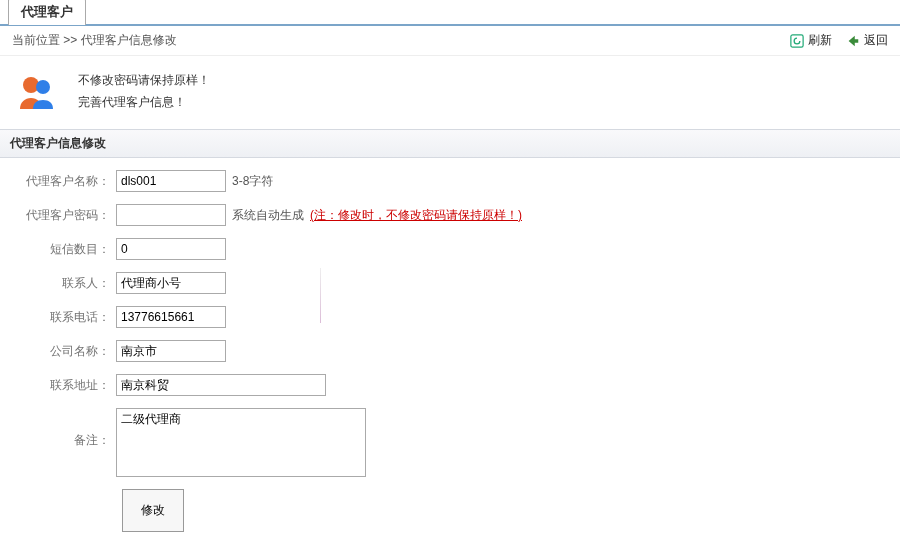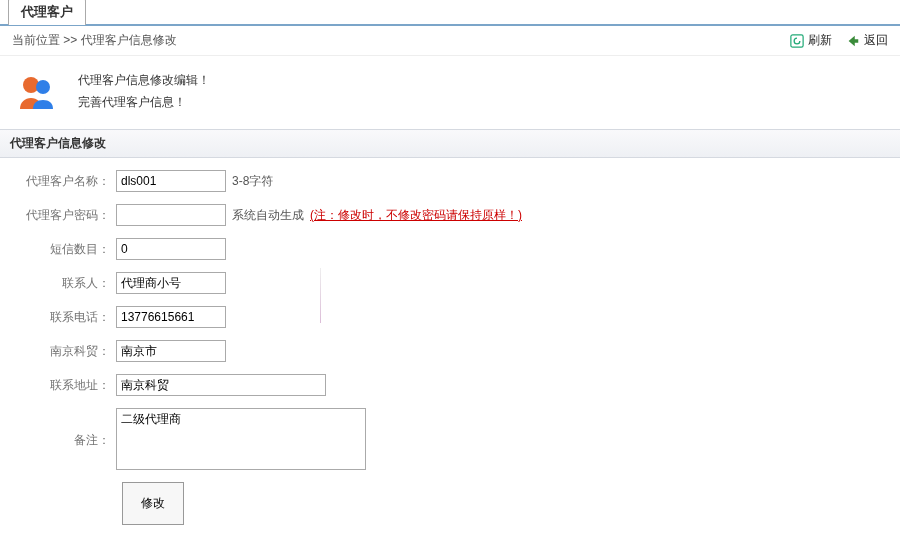--- a/index.html
+++ b/index.html
@@ -23,21 +23,21 @@
     .section-header { background: linear-gradient(#f9f9fb,#eef0f4); border-top: 1px solid #d5d9e0; border-bottom: 1px solid #d5d9e0; padding: 5px 10px; font-weight: bold; }
     
     .form-area { padding: 12px 16px 20px 16px; }
     .form-row { display: flex; align-items: center; margin-bottom: 12px; }
     .form-row.tall { align-items: flex-start; }
     .form-label { width: 100px; text-align: right; padding-right: 6px; color: #737373; }
     .form-row.tall .form-label { padding-top: 24px; }
     .text-input { border: 1px solid #aaa; height: 22px; padding: 2px 4px; font-size: 12px; font-family: inherit; width: 110px; }
     .text-input.med { width: 110px; }
     .text-input.wide { width: 210px; }
-    textarea.text-input { width: 250px; height: 62px; resize: none; }
+    textarea.text-input { width: 250px; height: 69px; resize: none; }
     .hint { margin-left: 6px; color: #555; }
     .hint-red { color: #c00; text-decoration: underline; }
     
     .btn { border: 1px solid #999; background: #f7f7f7; padding: 12px 18px; font-size: 12px; cursor: pointer; }
     .submit-row { padding-left: 106px; margin-top: 10px; }
     
     .vline { position: absolute; left: 320px; top: 268px; width: 1px; height: 55px; background: linear-gradient(#eee,#dcbdd8); }
   </style>
 </head>
 <body>
@@ -75,21 +75,21 @@
   <div class="intro">
     <span class="avatar-icon">
       <svg viewBox="0 0 42 42">
         <circle cx="15" cy="14" r="8" fill="#e86a2f"></circle>
         <circle cx="27" cy="16" r="7" fill="#2f7fe8"></circle>
         <path d="M4 38c0-7 5-11 11-11s11 4 11 11z" fill="#e86a2f"></path>
         <path d="M17 38c0-6 4-9 10-9s10 3 10 9z" fill="#2f7fe8"></path>
       </svg>
     </span>
     <div class="intro-text">
-      <div>代理客户信息修改编辑！</div>
+      <div>不修改密码请保持原样！</div>
       <div>完善代理客户信息！</div>
     </div>
   </div>
 
   <div class="section-header">
     <span>代理客户信息修改</span>
   </div>
 
   <div class="vline"></div>
 
@@ -116,21 +116,21 @@
       <span class="form-label">联系人：</span>
       <input class="text-input med" type="text" value="代理商小号" style="">
     </div>
 
     <div class="form-row">
       <span class="form-label">联系电话：</span>
       <input class="text-input med" type="text" value="13776615661" style="">
     </div>
 
     <div class="form-row">
-      <span class="form-label">南京科贸：</span>
+      <span class="form-label">公司名称：</span>
       <input class="text-input med" type="text" value="南京市" style="">
     </div>
 
     <div class="form-row">
       <span class="form-label">联系地址：</span>
       <input class="text-input wide" type="text" value="南京科贸" style="">
     </div>
 
     <div class="form-row tall">
       <span class="form-label">备注：</span>

